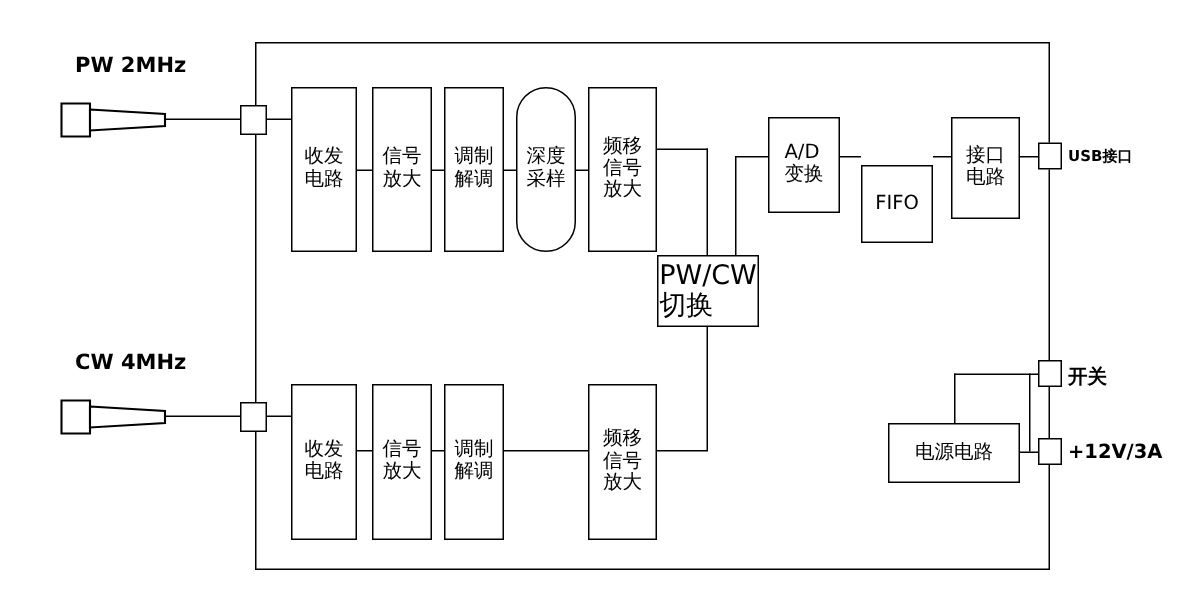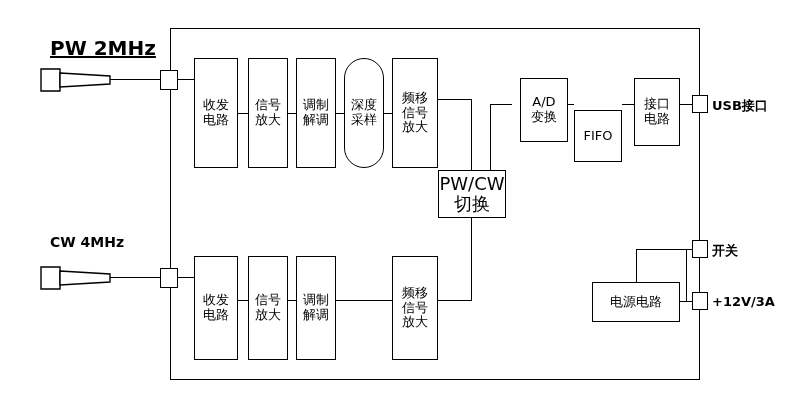--- a/index.html
+++ b/index.html
@@ -16,21 +16,20 @@
     overflow: hidden;
   }
   .box {
     position: absolute;
     box-sizing: border-box;
     border: 1.4px solid #000;
     background: #fff;
     display: flex;
     align-items: center;
     justify-content: center;
-    text-align: center;
     line-height: 1.12;
     color: #000;
     white-space: pre-line;
     z-index: 3;
   }
   .outer {
     position: absolute;
     box-sizing: border-box;
     border: 1.5px solid #000;
     background: transparent;
@@ -69,21 +68,21 @@
     z-index: 4;
   }
 </style>
 </head>
 <body>
 
 <div id="root">
 
   <div class="outer" style="left:170px; top:28px; width:530px; height:352px;"></div>
 
-  <div class="label" style="left:50px; top:36px; font-size:20px; font-weight:bold;text-decoration:underline;">PW  2MHz</div>
+  <div class="label" style="left:50px; top:36px; font-size:14px; font-weight:bold;">PW  2MHz</div>
 
   <div class="probe" style="left:40px; top:64px;">
     <svg width="72" height="32" viewBox="0 0 72 32">
       <path d="M1,5 L20,5 L20,27 L1,27 Z" fill="#fff" stroke="#000" stroke-width="1.4"></path>
       <path d="M20,9 L70,12 L70,20 L20,23 Z" fill="#fff" stroke="#000" stroke-width="1.4"></path>
     </svg>
   </div>
   <div class="line hline" style="left:110px; top:79px; width:52px;"></div>
   <div class="conn" style="left:160px; top:70px; width:18px; height:20px;"></div>
   <div class="line hline" style="left:178px; top:79px; width:16px;"></div>
@@ -113,33 +112,33 @@
 
   <div class="box" style="left:438px; top:170px; width:68px; height:48px; font-size:18px;">PW/CW
 切换</div>
 
   <div class="line vline" style="left:471px; top:218px; height:0px;"></div>
   <div class="line hline" style="left:506px; top:112px; width:0px;"></div>
 
   <div class="line vline" style="left:490px; top:104px; height:66px;"></div>
   <div class="line hline" style="left:490px; top:104px; width:22px;"></div>
 
-  <div class="box" style="left:512px; top:78px; width:48px; height:64px; font-size:13px;margin-left:8px;">A/D
+  <div class="box" style="left:512px; top:78px; width:48px; height:64px; font-size:13px;">A/D
 变换</div>
   <div class="line hline" style="left:560px; top:104px; width:14px;"></div>
 
   <div class="box" style="left:574px; top:78px; width:48px; height:52px; font-size:13px;margin-top:32px;">FIFO</div>
   <div class="line hline" style="left:622px; top:104px; width:12px;"></div>
 
   <div class="box" style="left:634px; top:78px; width:46px; height:68px; font-size:13px;">接口
 电路</div>
   <div class="line hline" style="left:680px; top:104px; width:16px;"></div>
 
   <div class="tiny-sq" style="left:692px; top:95px; width:16px; height:18px;"></div>
-  <div class="label" style="left:712px; top:97px; font-size:13px; font-weight:bold;">USB接口</div>
+  <div class="label" style="left:712px; top:97px; font-size:10px; font-weight:bold;">USB接口</div>
 
   <div class="label" style="left:50px; top:234px; font-size:14px; font-weight:bold;">CW  4MHz</div>
 
   <div class="probe" style="left:40px; top:262px;">
     <svg width="72" height="32" viewBox="0 0 72 32">
       <path d="M1,5 L20,5 L20,27 L1,27 Z" fill="#fff" stroke="#000" stroke-width="1.4"></path>
       <path d="M20,9 L70,12 L70,20 L20,23 Z" fill="#fff" stroke="#000" stroke-width="1.4"></path>
     </svg>
   </div>
   <div class="line hline" style="left:110px; top:277px; width:52px;"></div>

